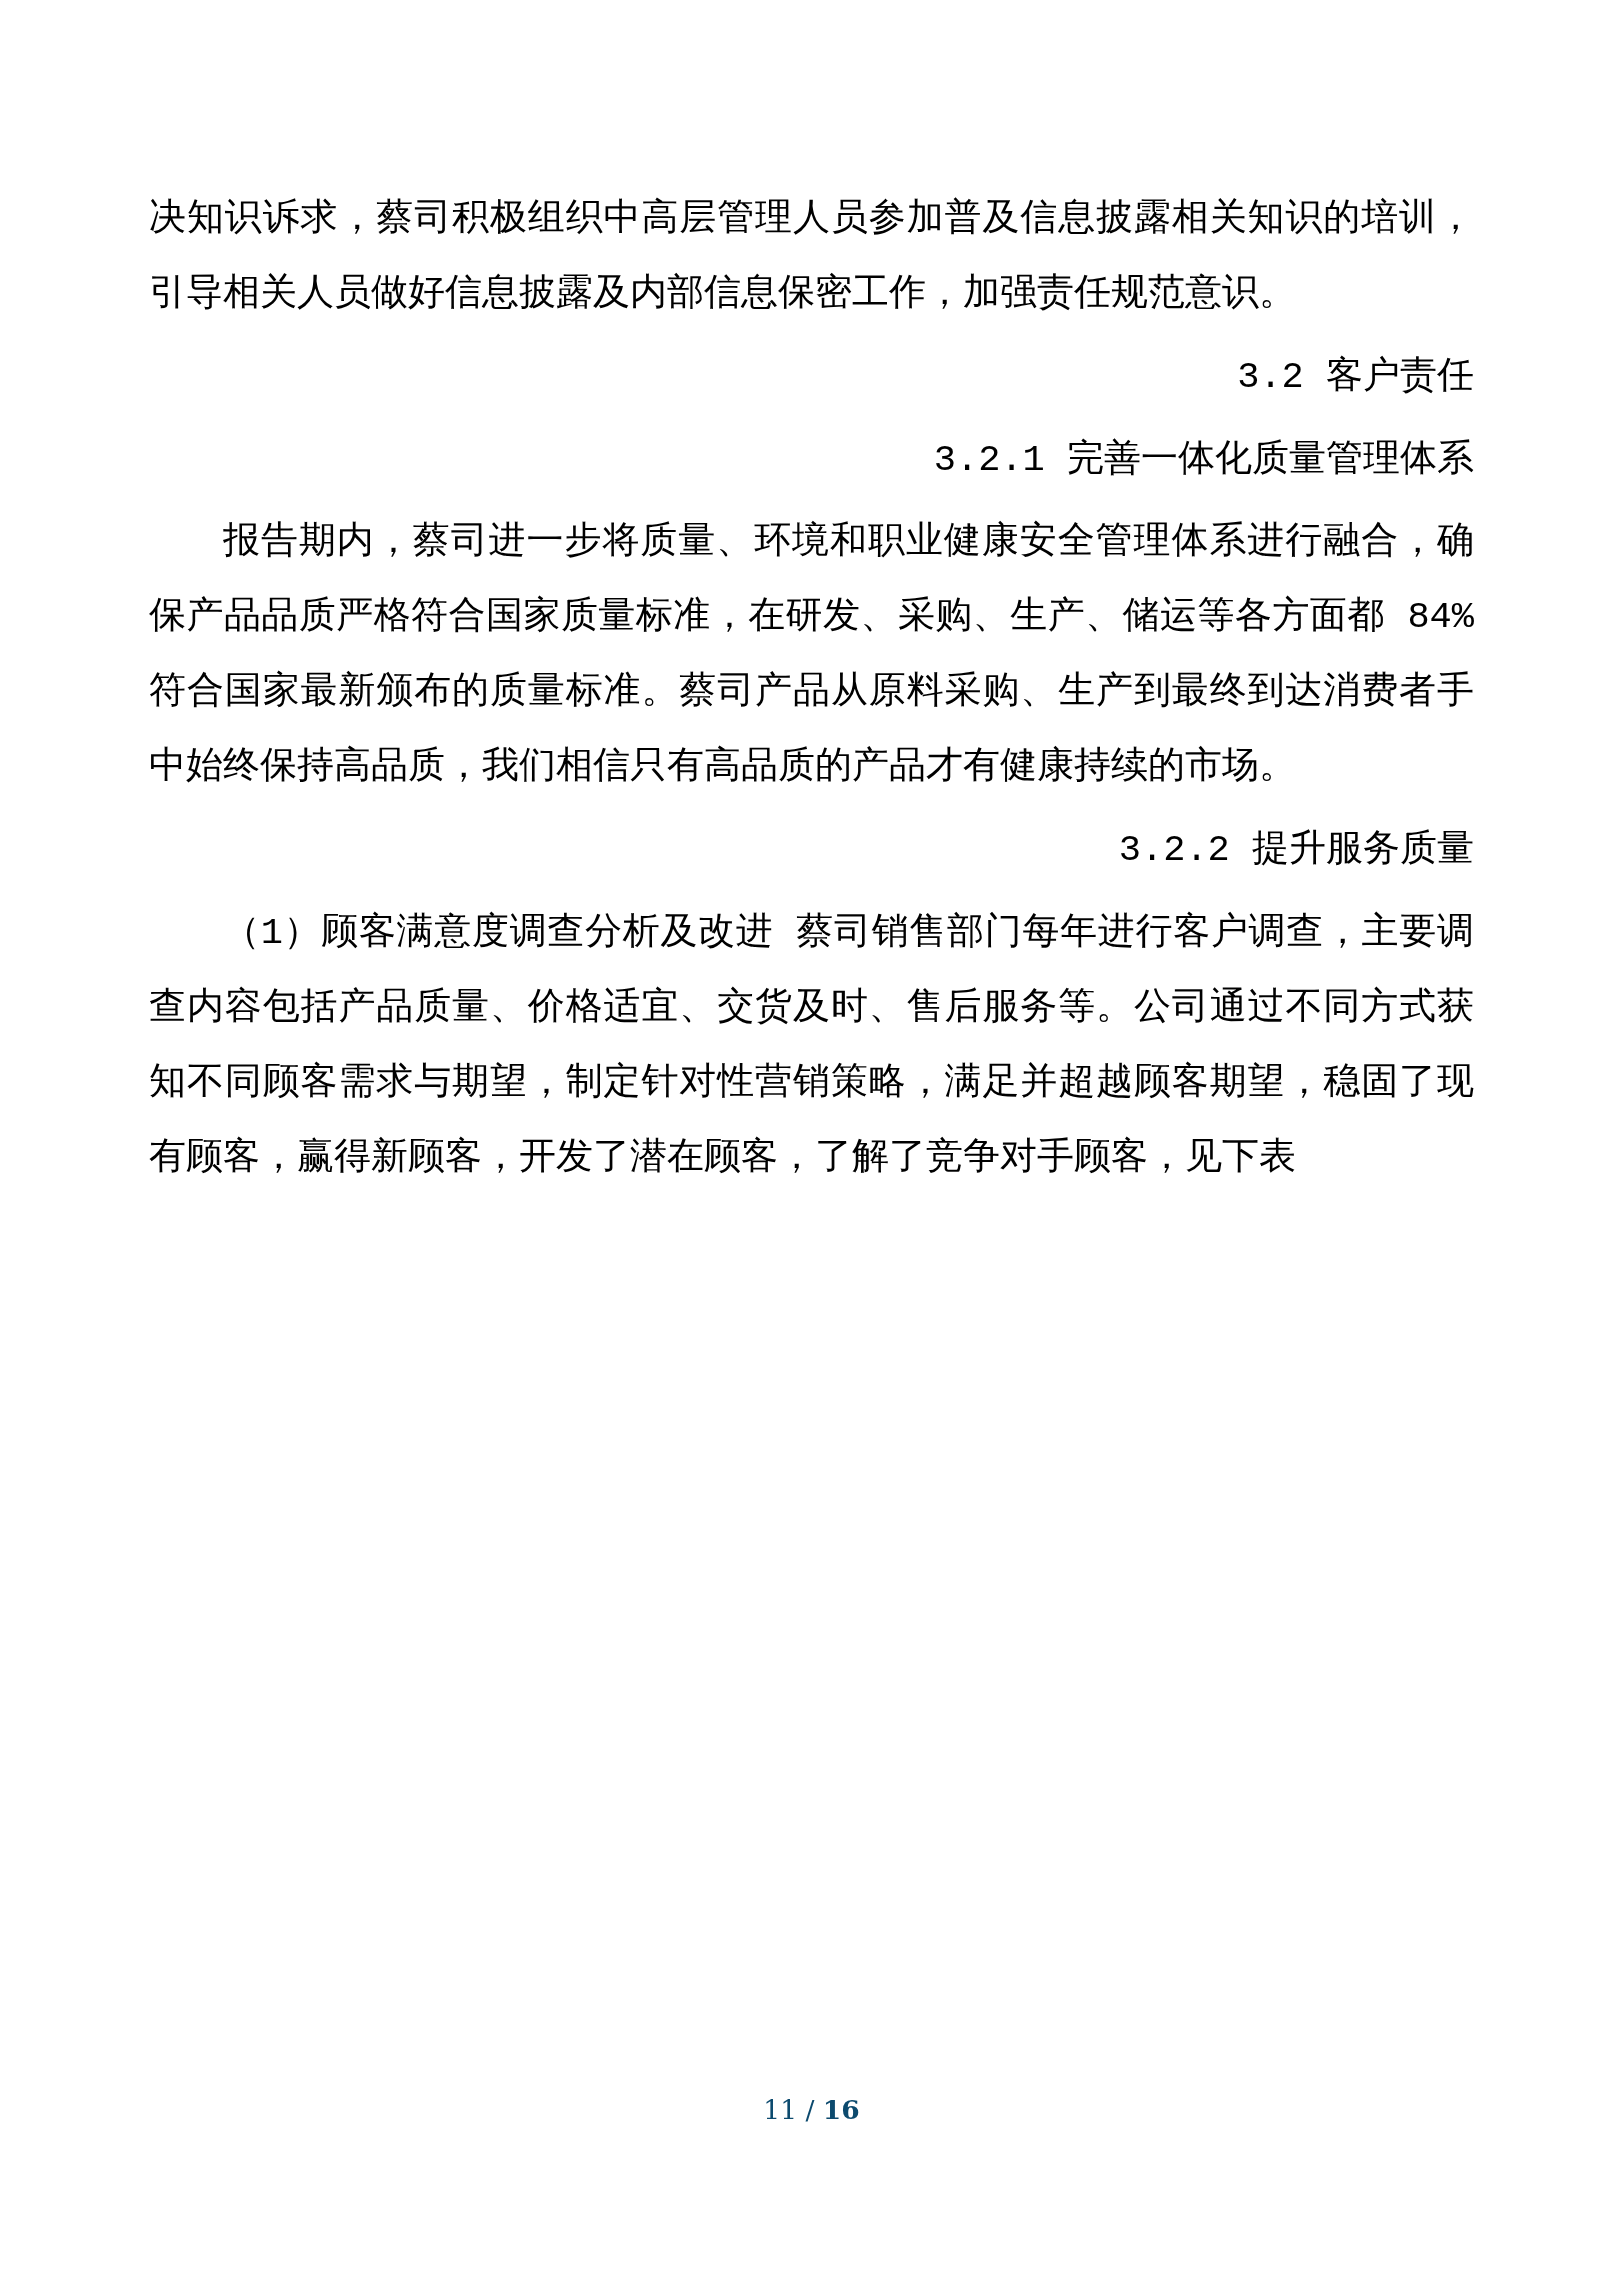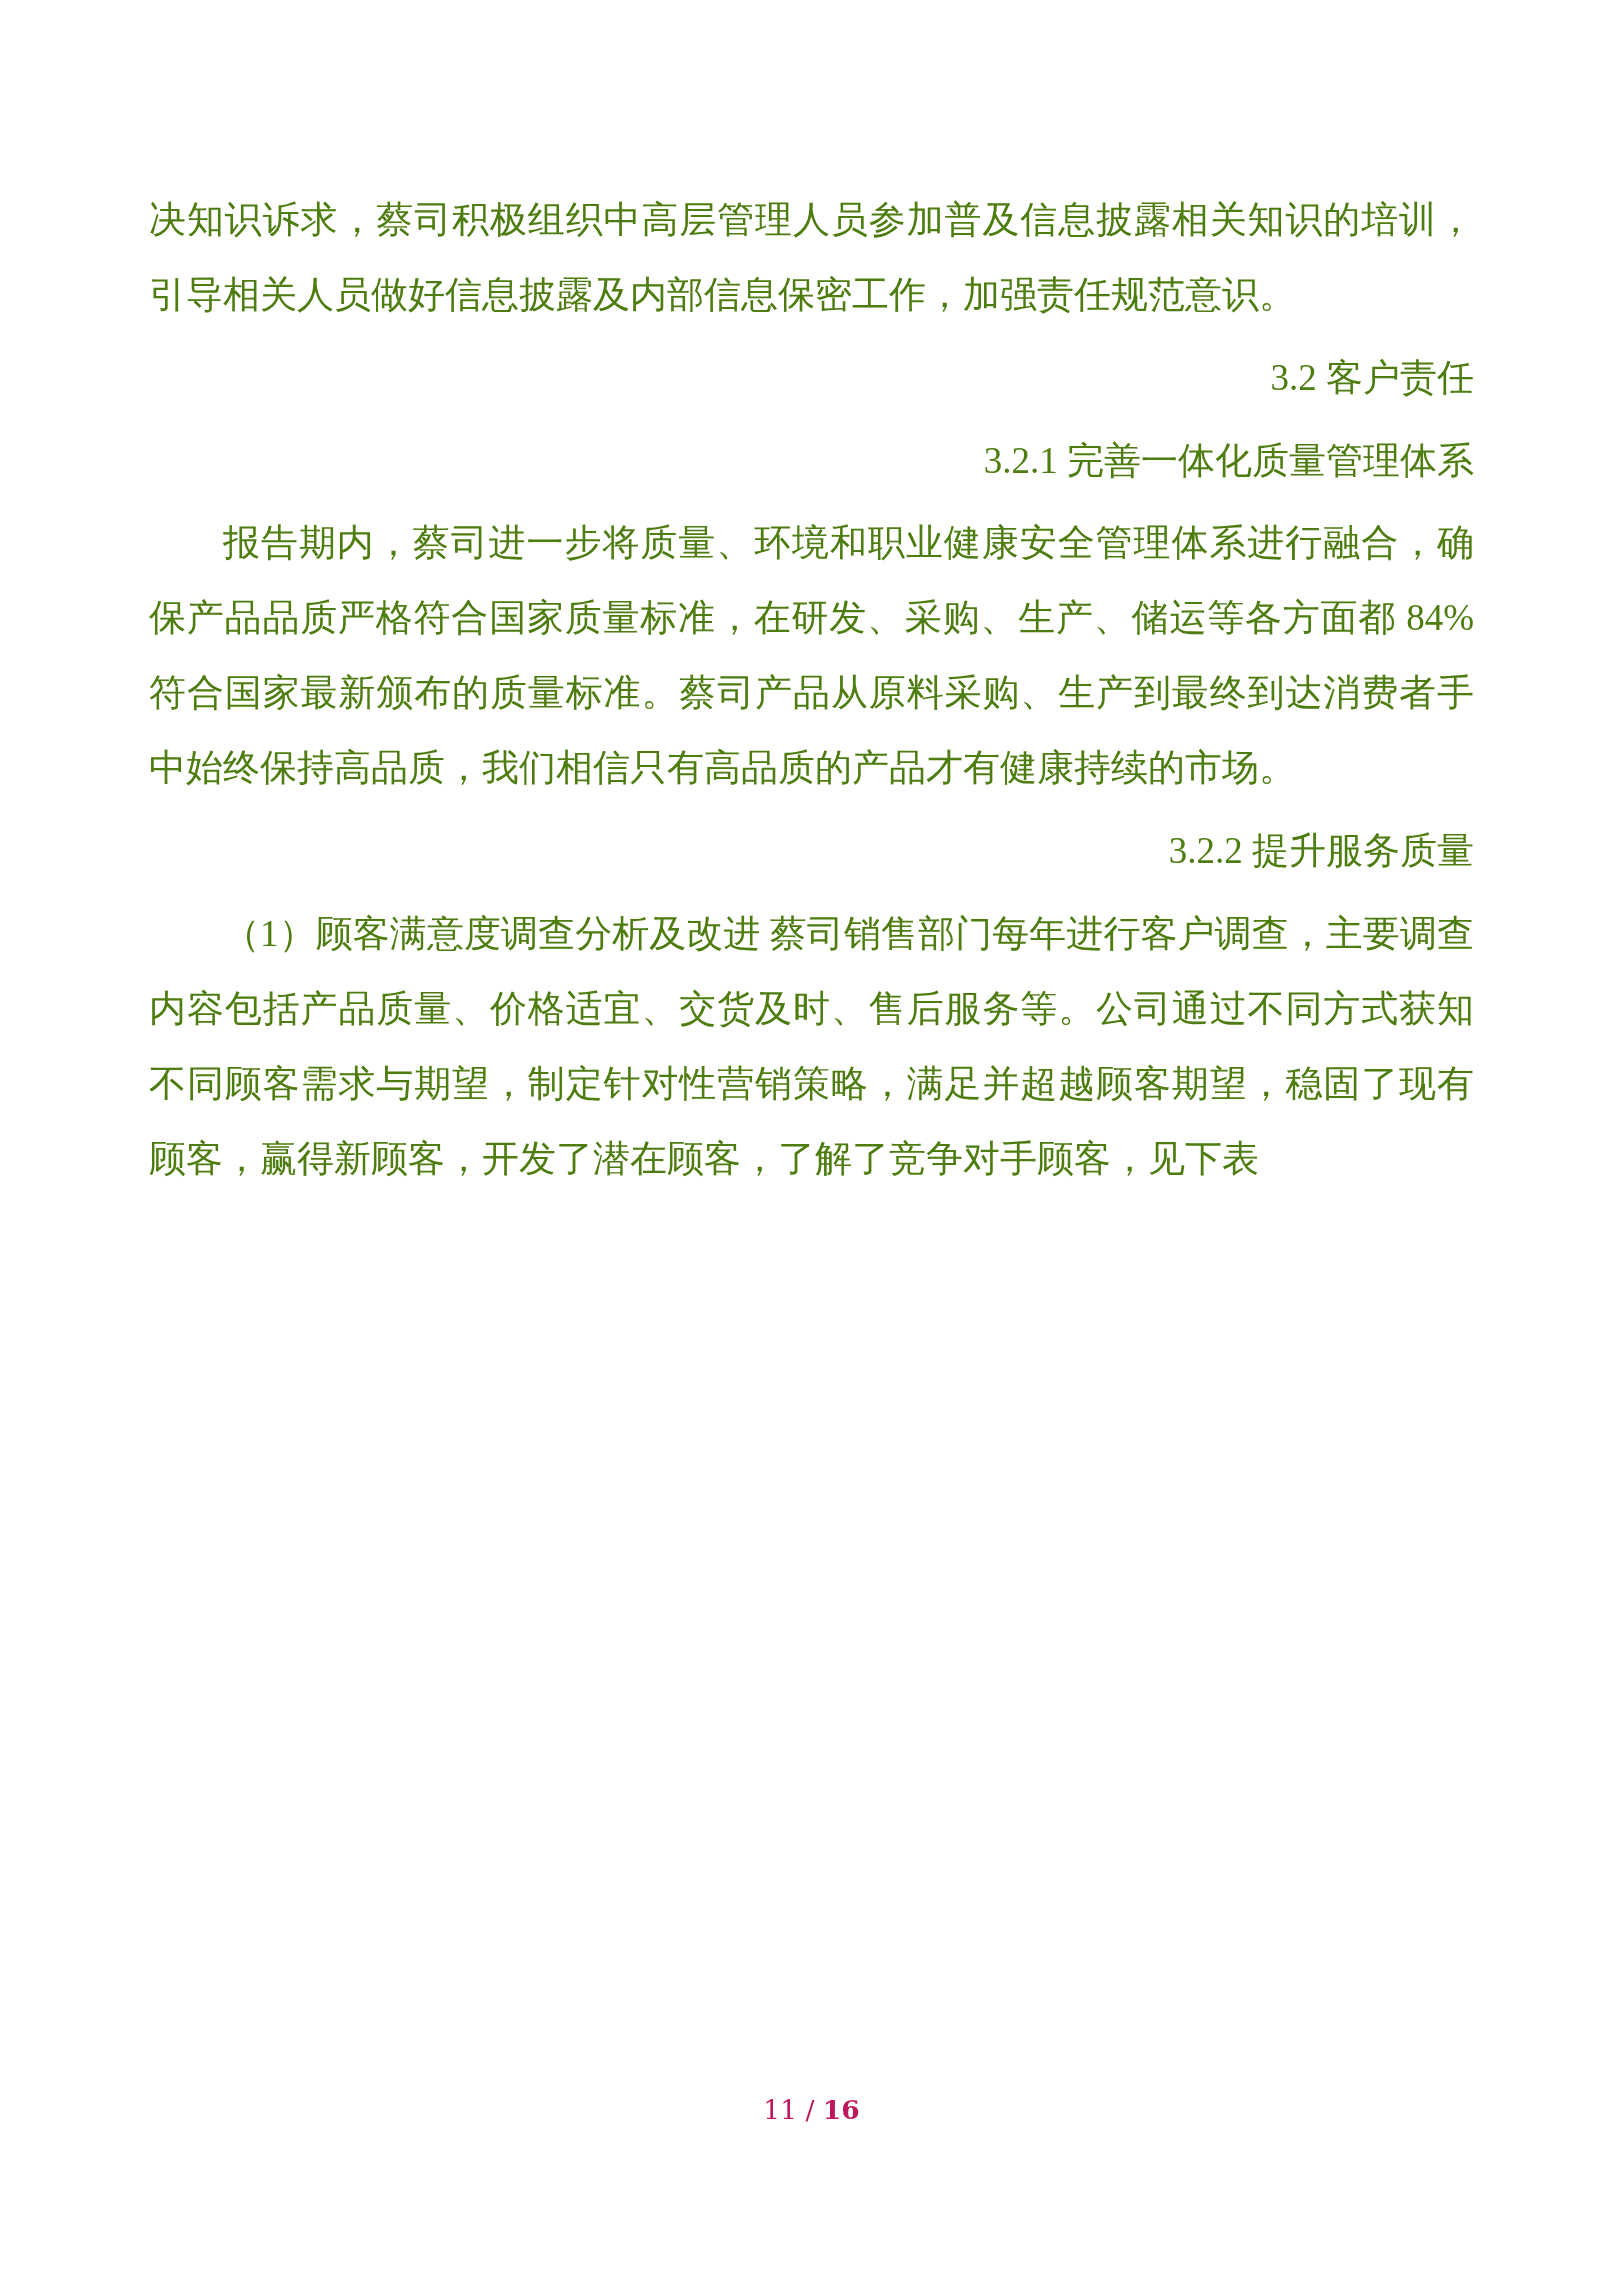--- a/index.html
+++ b/index.html
@@ -11,24 +11,24 @@
     height: 2293px;
     background: #ffffff;
     position: relative;
     overflow: hidden;
   }
   .page-content {
     position: absolute;
     left: 149px;
     top: 182px;
     width: 1325px;
-    font-family: Liberation Serif, serif;
+    font-family: Liberation Mono, monospace;
     font-size: 37px;
     line-height: 75px;
-    color: #4d7c0f;
+    color: #000000;
     text-align: justify;
   }
   p.para {
     margin: 0;
     padding: 0;
     text-indent: 2em;
   }
   p.para.no-indent {
     text-indent: 0;
   }
@@ -43,21 +43,21 @@
   }
   .page-footer {
     position: absolute;
     left: 0;
     top: 2094px;
     width: 100%;
     text-align: center;
     font-family: "DejaVu Serif", "Liberation Serif", serif;
     font-size: 26.5px;
     line-height: 31px;
-    color: #be185d;
+    color: #0c4a6e;
   }
   .page-footer .total {
     font-weight: bold;
   }
 </style>
 </head>
 <body>
 
 <main class="page-content">
 

